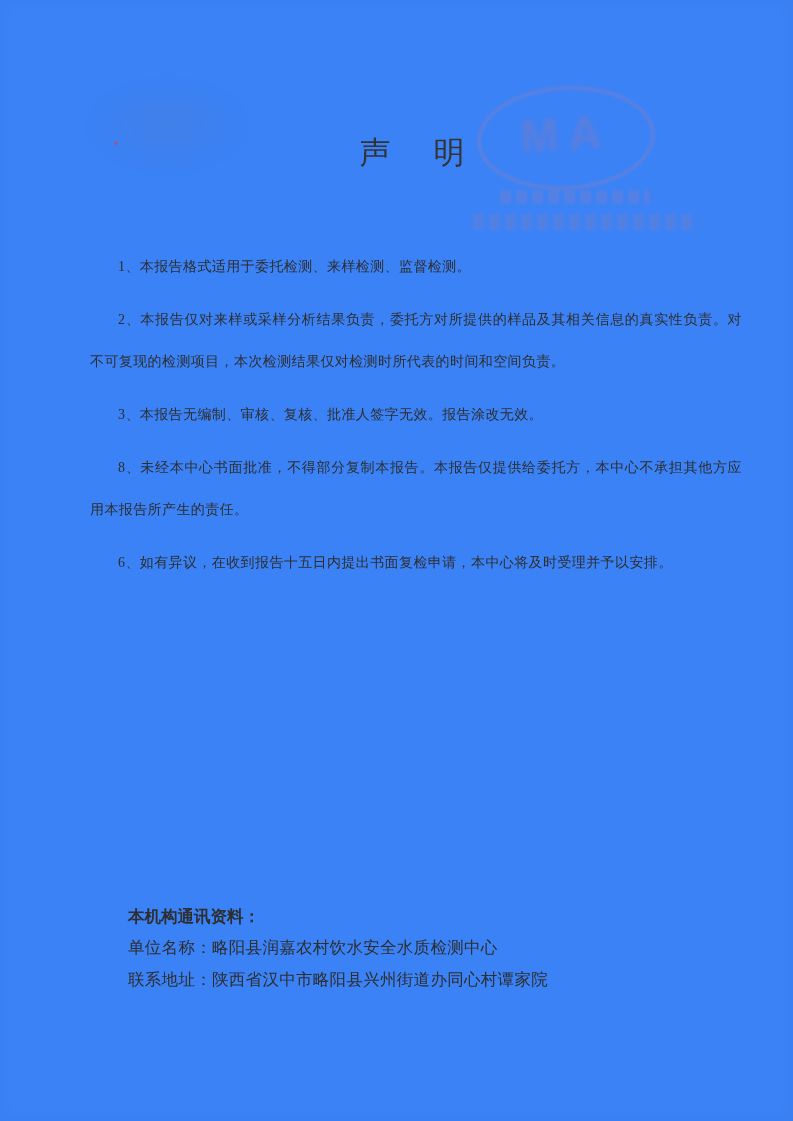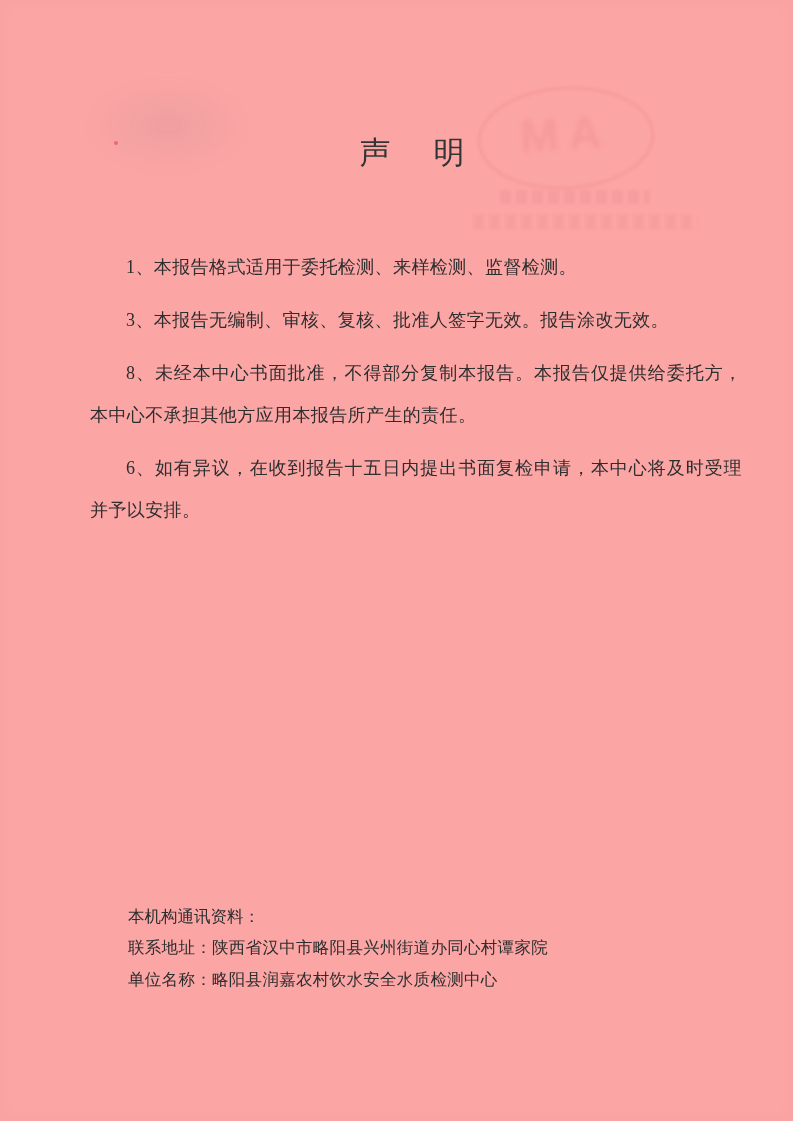--- a/index.html
+++ b/index.html
@@ -11,21 +11,21 @@
     width: 793px;
     height: 1121px;
     position: relative;
     overflow: hidden;
     font-family: "Liberation Serif", "DejaVu Serif", serif;
     color: #2b2b2b;
   }
   .page {
     position: absolute;
     inset: 0;
-    background: #fca5a5;
+    background: #3b82f6;
     box-shadow: inset 0 0 18px rgba(0,0,0,0.025);
   }
 
   
   .stamp {
     position: absolute;
     left: 455px;
     top: 78px;
     width: 270px;
     height: 160px;
@@ -106,39 +106,40 @@
 
   
   .statements {
     position: absolute;
     left: 90px;
     top: 246px;
     width: 652px;
   }
   .statements p {
     margin: 0 0 11px 0;
-    font-size: 18px;
+    font-size: 14px;
     line-height: 42px;
     letter-spacing: 0.4px;
     text-indent: 2em;
     text-align: justify;
     color: #2e2e2e;
   }
 
   
   .contact {
     position: absolute;
     left: 128px;
     top: 901px;
     width: 560px;
     font-size: 16.5px;
     color: #2e2e2e;
   }
   .contact-header {
     line-height: 31px;
+    font-weight: bold;
   }
   .contact-line {
     line-height: 31.5px;
     letter-spacing: 0.3px;
   }
   .contact-line .label { }
   .contact-line .value { }
 </style>
 </head>
 <body>
@@ -153,28 +154,29 @@
       <span class="stamp-letters">MA</span>
     </div>
     <div class="stamp-line stamp-line-1"></div>
     <div class="stamp-line stamp-line-2"></div>
   </div>
 
   <h1 class="title">声　明</h1>
 
   <div class="statements">
     <p>1、本报告格式适用于委托检测、来样检测、监督检测。</p>
+    <p>2、本报告仅对来样或采样分析结果负责，委托方对所提供的样品及其相关信息的真实性负责。对不可复现的检测项目，本次检测结果仅对检测时所代表的时间和空间负责。</p>
     <p>3、本报告无编制、审核、复核、批准人签字无效。报告涂改无效。</p>
     <p>8、未经本中心书面批准，不得部分复制本报告。本报告仅提供给委托方，本中心不承担其他方应用本报告所产生的责任。</p>
     <p>6、如有异议，在收到报告十五日内提出书面复检申请，本中心将及时受理并予以安排。</p>
   </div>
 
   <div class="contact">
     <div class="contact-header">本机构通讯资料：</div>
     <div class="contact-line">
-      <span class="label">联系地址：</span><span class="value">陕西省汉中市略阳县兴州街道办同心村谭家院</span>
+      <span class="label">单位名称：</span><span class="value">略阳县润嘉农村饮水安全水质检测中心</span>
     </div>
     <div class="contact-line">
-      <span class="label">单位名称：</span><span class="value">略阳县润嘉农村饮水安全水质检测中心</span>
+      <span class="label">联系地址：</span><span class="value">陕西省汉中市略阳县兴州街道办同心村谭家院</span>
     </div>
   </div>
 
 </div>
 
 </body></html>

